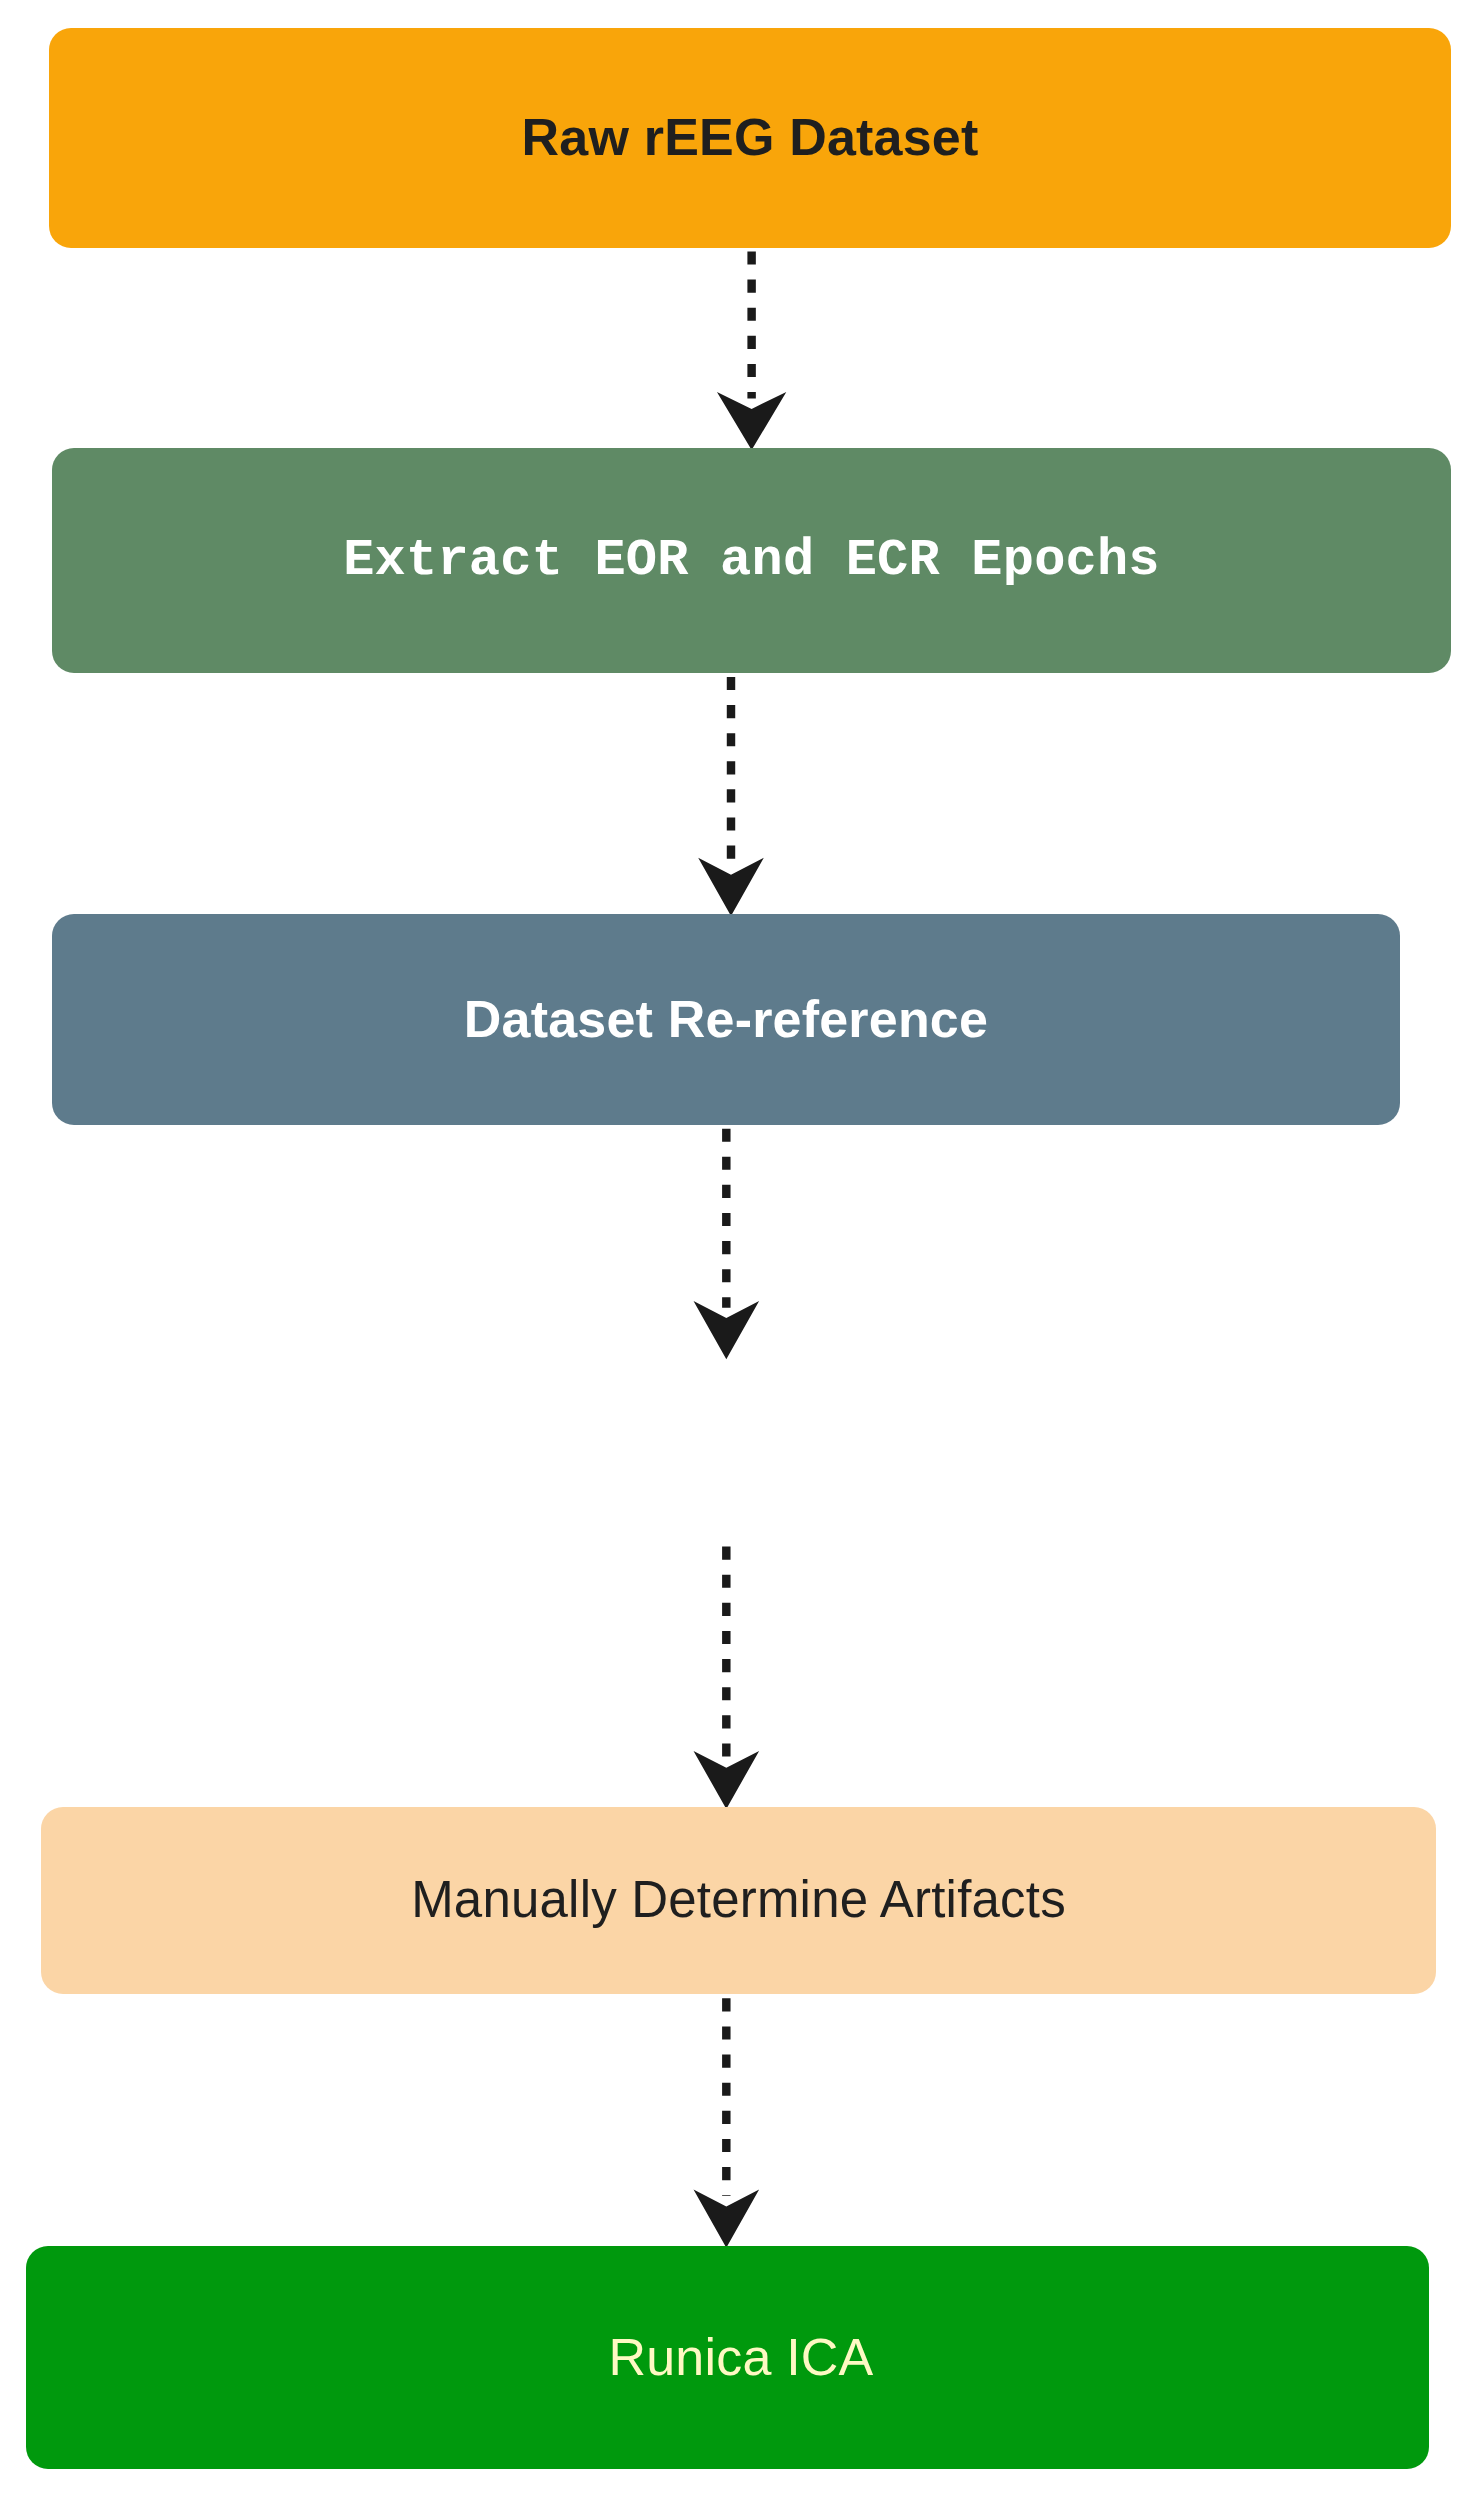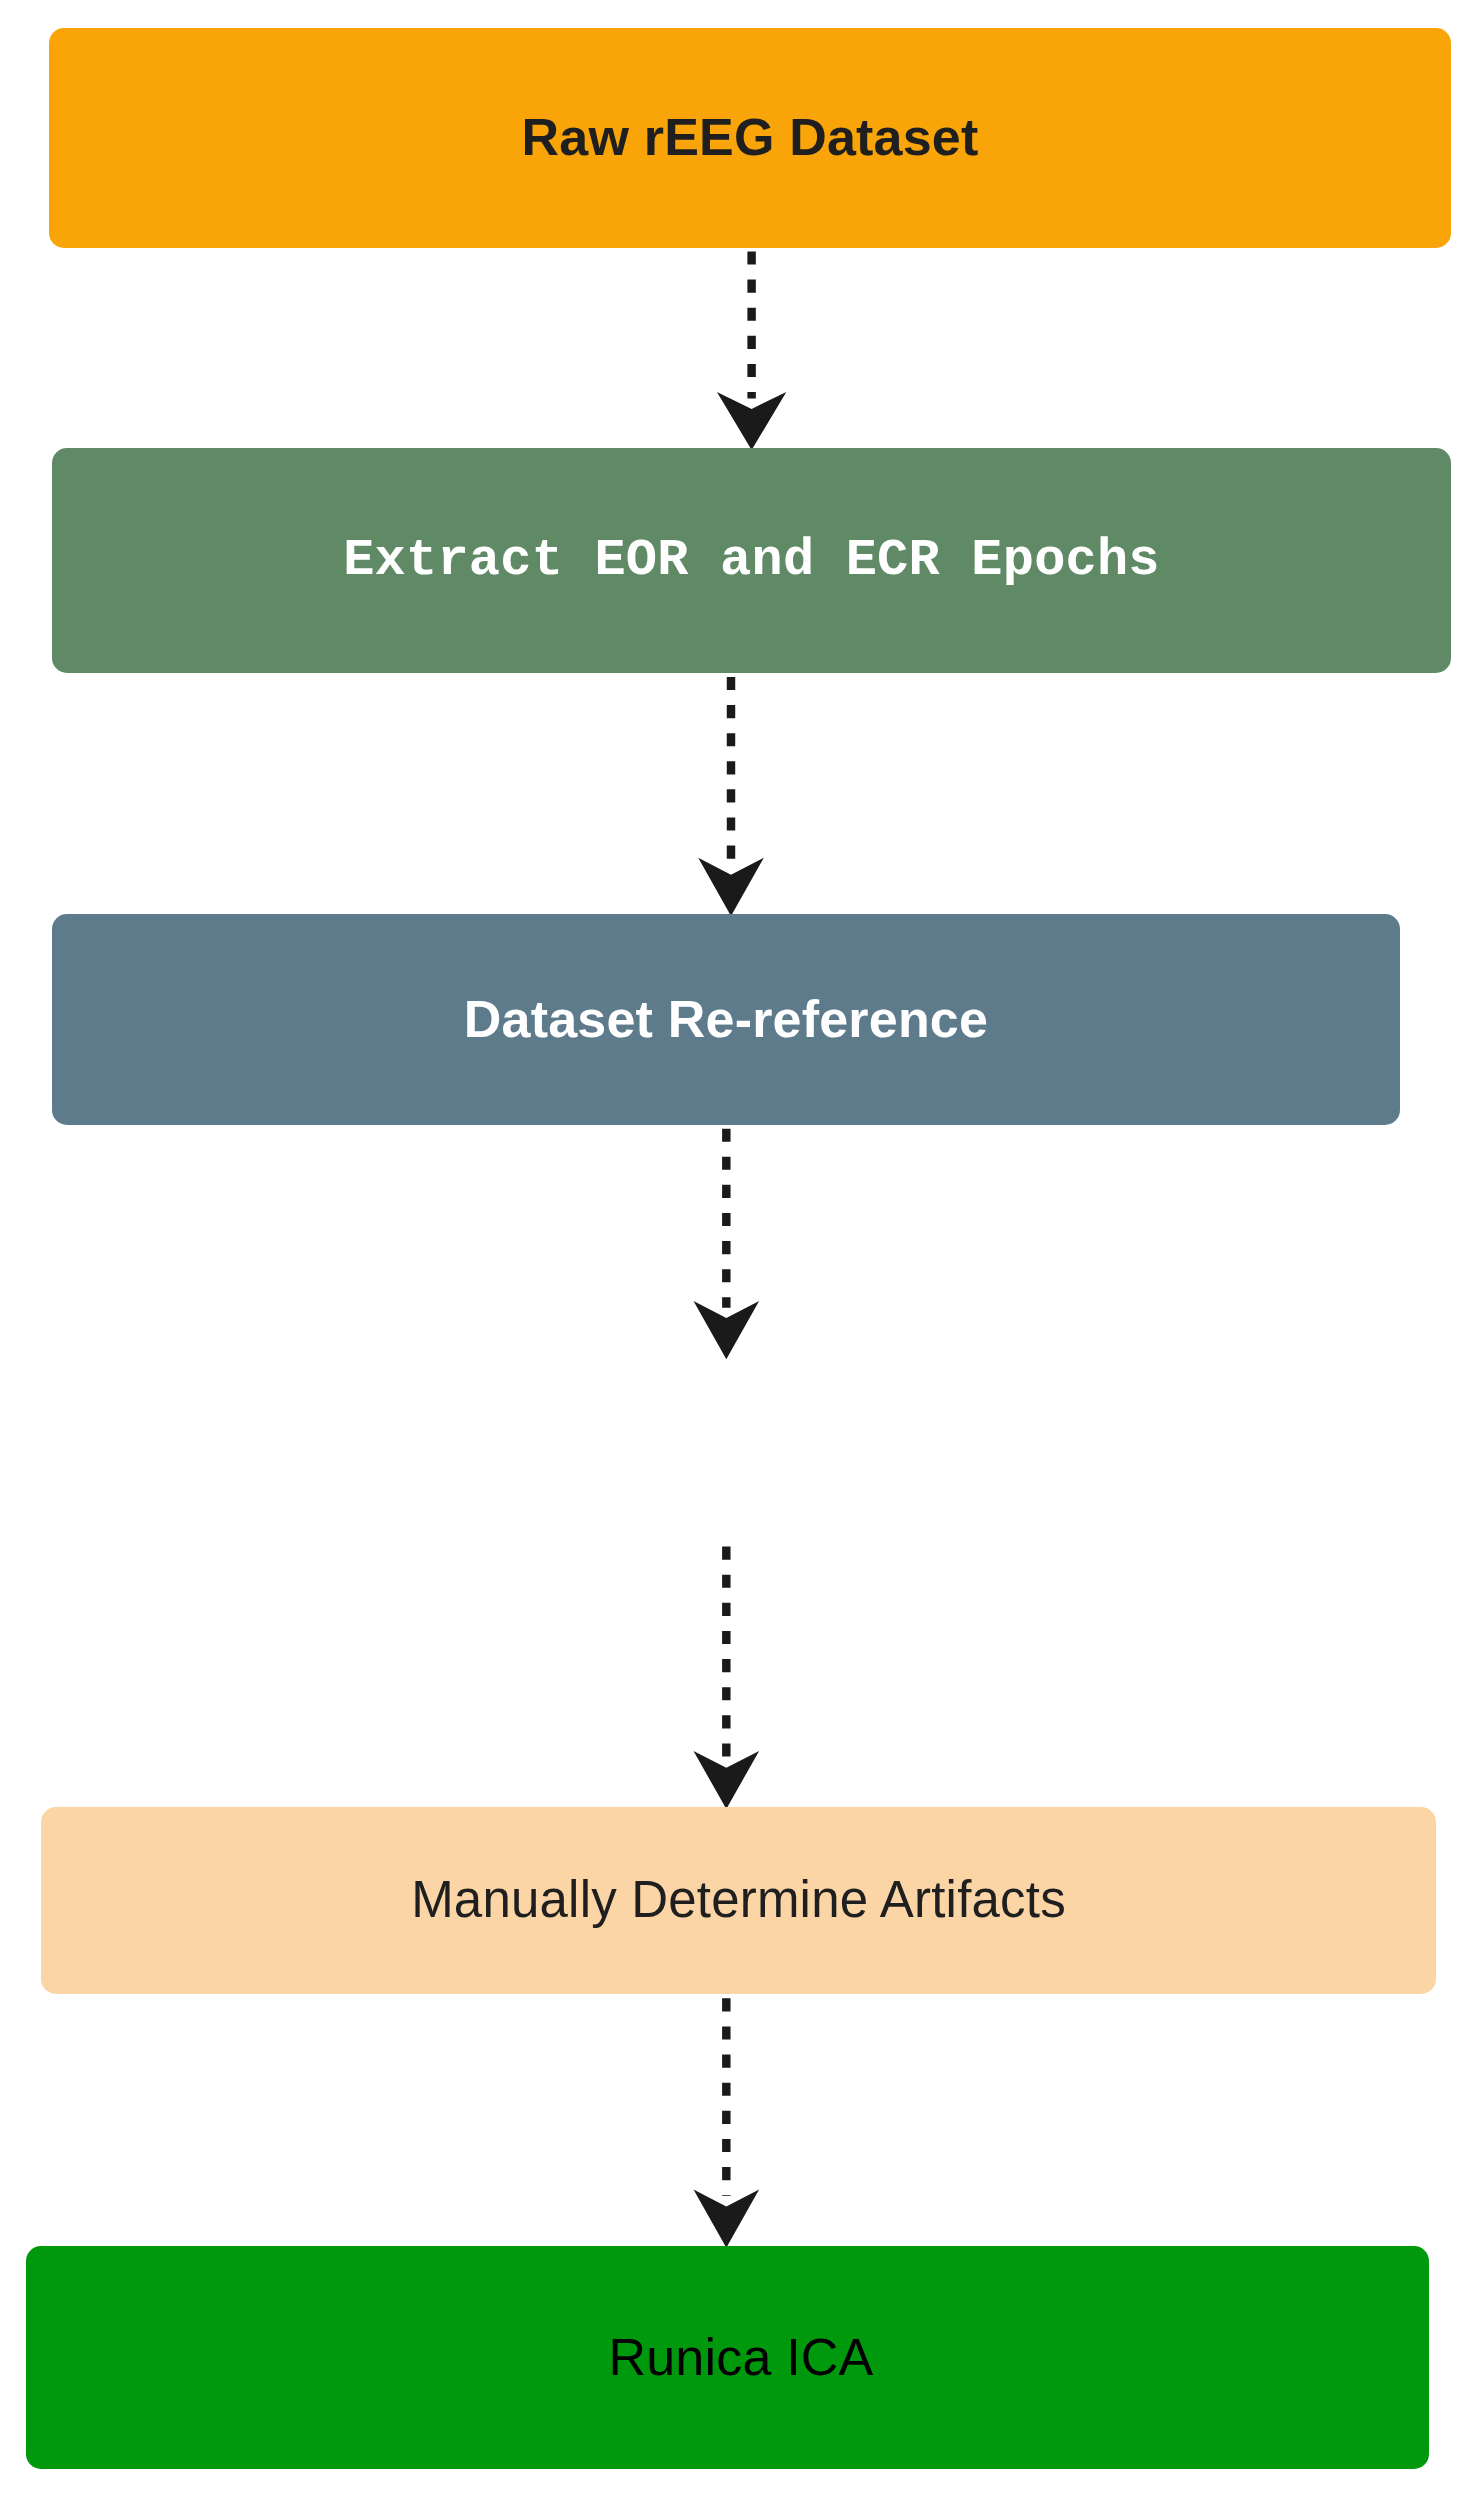--- a/index.html
+++ b/index.html
@@ -20,21 +20,21 @@
     background: #ffffff;
     overflow: hidden;
   }
   .node {
     position: absolute;
     box-sizing: border-box;
     display: flex;
     align-items: center;
     justify-content: center;
     text-align: center;
-    border-radius: 15px;
+    border-radius: 22px;
     line-height: 1.15;
     letter-spacing: 0.2px;
     white-space: nowrap;
   }
   .node-label {
     display: block;
   }
   .connector {
     position: absolute;
     pointer-events: none;
@@ -84,18 +84,18 @@
 
   <div class="node" style="left:52px; top:914px; width:1348px; height:211px; background:#5e7b8c; color:#ffffff; font-weight:bold; font-size:52px;">
     <span class="node-label">Dataset Re-reference</span>
   </div>
 
 
   <div class="node" style="left:41px; top:1807px; width:1395px; height:187px; background:#fbd5a6; color:#1f1f1f; font-weight:normal; font-size:51px;">
     <span class="node-label">Manually Determine Artifacts</span>
   </div>
 
-  <div class="node" style="left:26px; top:2246px; width:1403px; height:223px; background:#00990d; color:#000000; font-weight:normal; font-size:52px;padding-left:27px;">
+  <div class="node" style="left:26px; top:2246px; width:1403px; height:223px; background:#00990d; color:#fef9c3; font-weight:normal; font-size:52px;padding-left:27px;">
     <span class="node-label">Runica ICA</span>
   </div>
 
 </div>
 
 
 </body></html>

